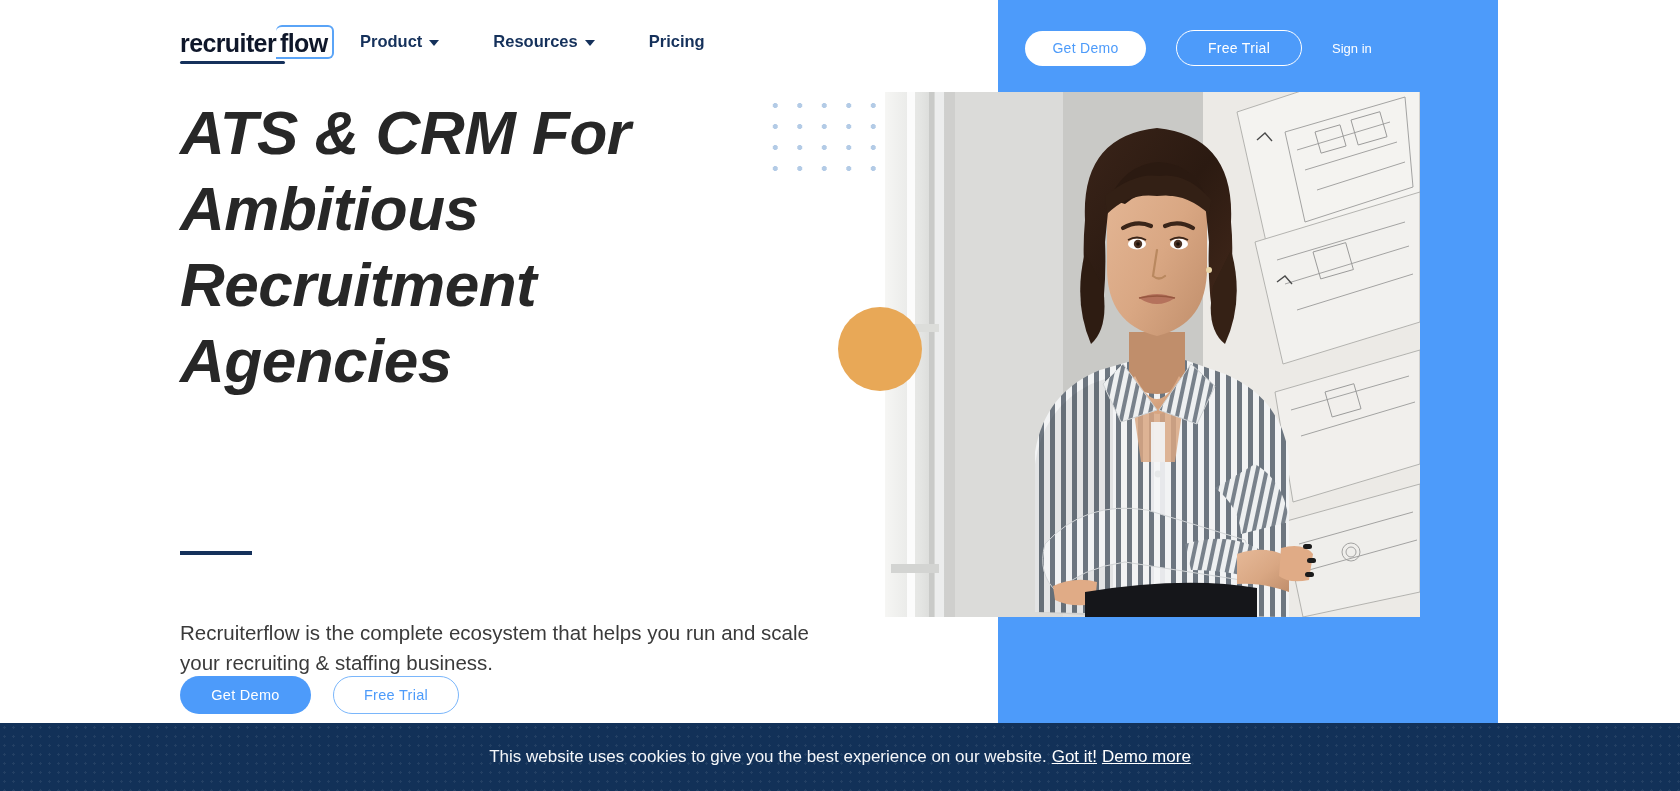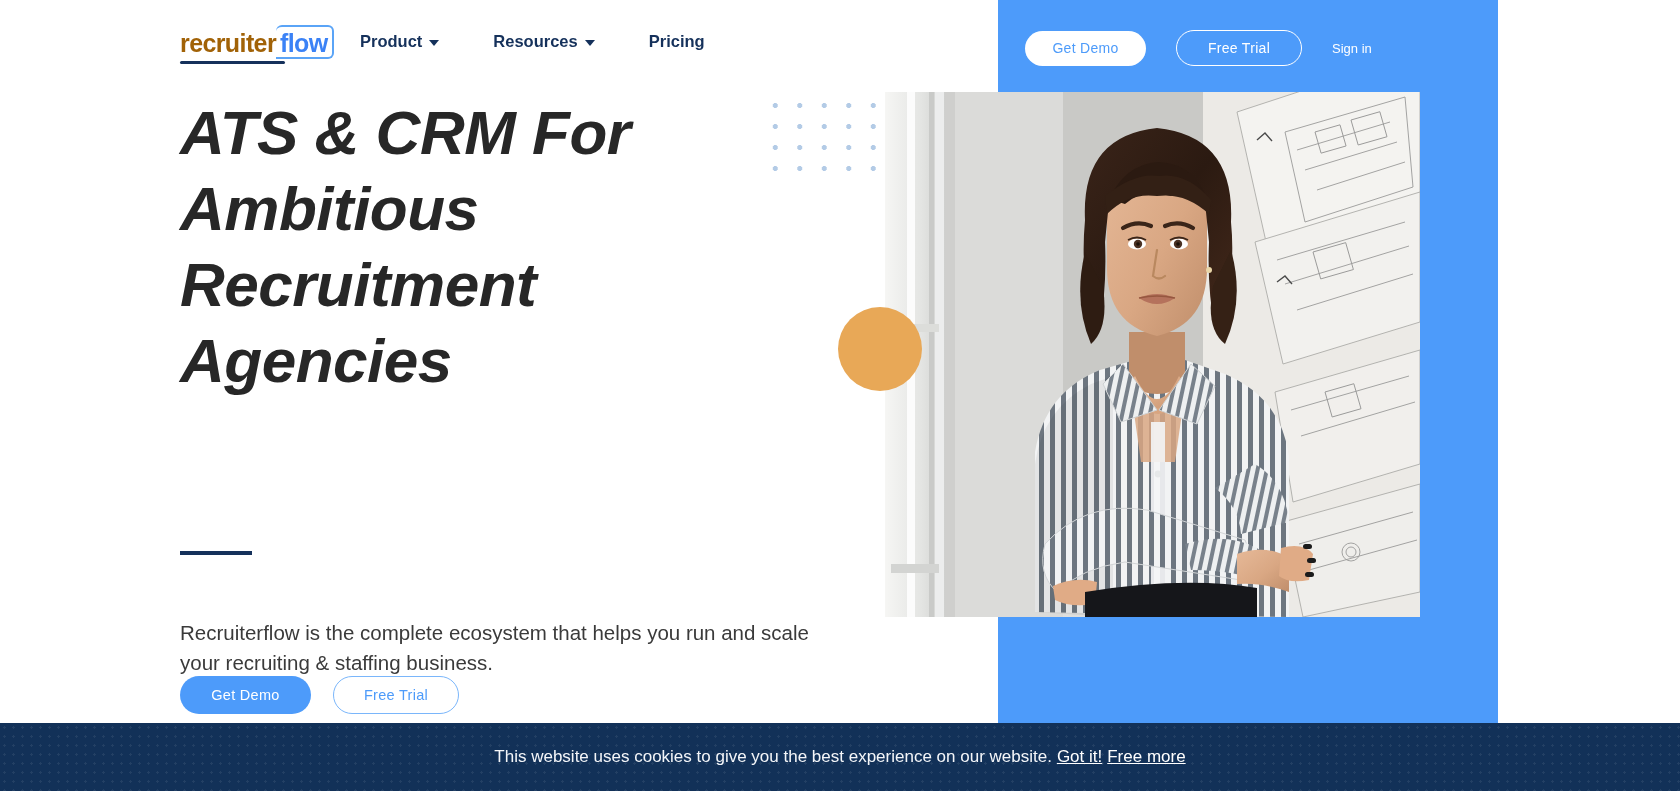--- a/index.html
+++ b/index.html
@@ -20,30 +20,30 @@
   
   .header{
     position:absolute; left:0; top:0; width:1680px; height:94px;
     display:flex; align-items:center; z-index:30;
   }
   .logo{
     position:absolute; left:180px; top:31px;
     display:flex; align-items:flex-start;
   }
   .logo-recruiter{
-    font-size:25px; font-weight:bold; color:#a16207;
+    font-size:25px; font-weight:bold; color:#0f172a;
     letter-spacing:-0.6px; line-height:1; position:relative;
   }
   .logo-underline{
     position:absolute; left:180px; top:61px; width:105px; height:3px;
     background:#15315b; border-radius:2px;
   }
   .logo-flow-wrap{ position:relative; margin-left:2px; }
   .logo-flow{
-    font-size:25px; font-weight:bold; color:#3b82f6;
+    font-size:25px; font-weight:bold; color:#0f172a;
     letter-spacing:-0.6px; line-height:1; padding:0 4px 0 2px;
     display:inline-block;
   }
   .logo-flow-stroke{
     position:absolute; left:-2px; top:-6px; width:58px; height:34px;
     border:2.5px solid #5aa4f7; border-radius:6px 6px 6px 6px;
     border-left:none; border-bottom-left-radius:0;
     pointer-events:none;
   }
   .nav{
@@ -334,16 +334,16 @@
   <div class="divider"></div>
   <p class="subtext">Recruiterflow is the complete ecosystem that helps you run and scale your recruiting &amp; staffing business.</p>
   <div class="hero-buttons">
     <div class="btn btn-demo-solid">Get Demo</div>
     <div class="btn btn-trial-blueoutline">Free Trial</div>
   </div>
 
   <div class="cookie-bar">
     <span class="cookie-text">This website uses cookies to give you the best experience on our website.</span>
     <span class="cookie-link">Got it!</span>
-    <span class="cookie-link">Free more</span>
+    <span class="cookie-link">Demo more</span>
   </div>
 
 </div>
 
 </body></html>

